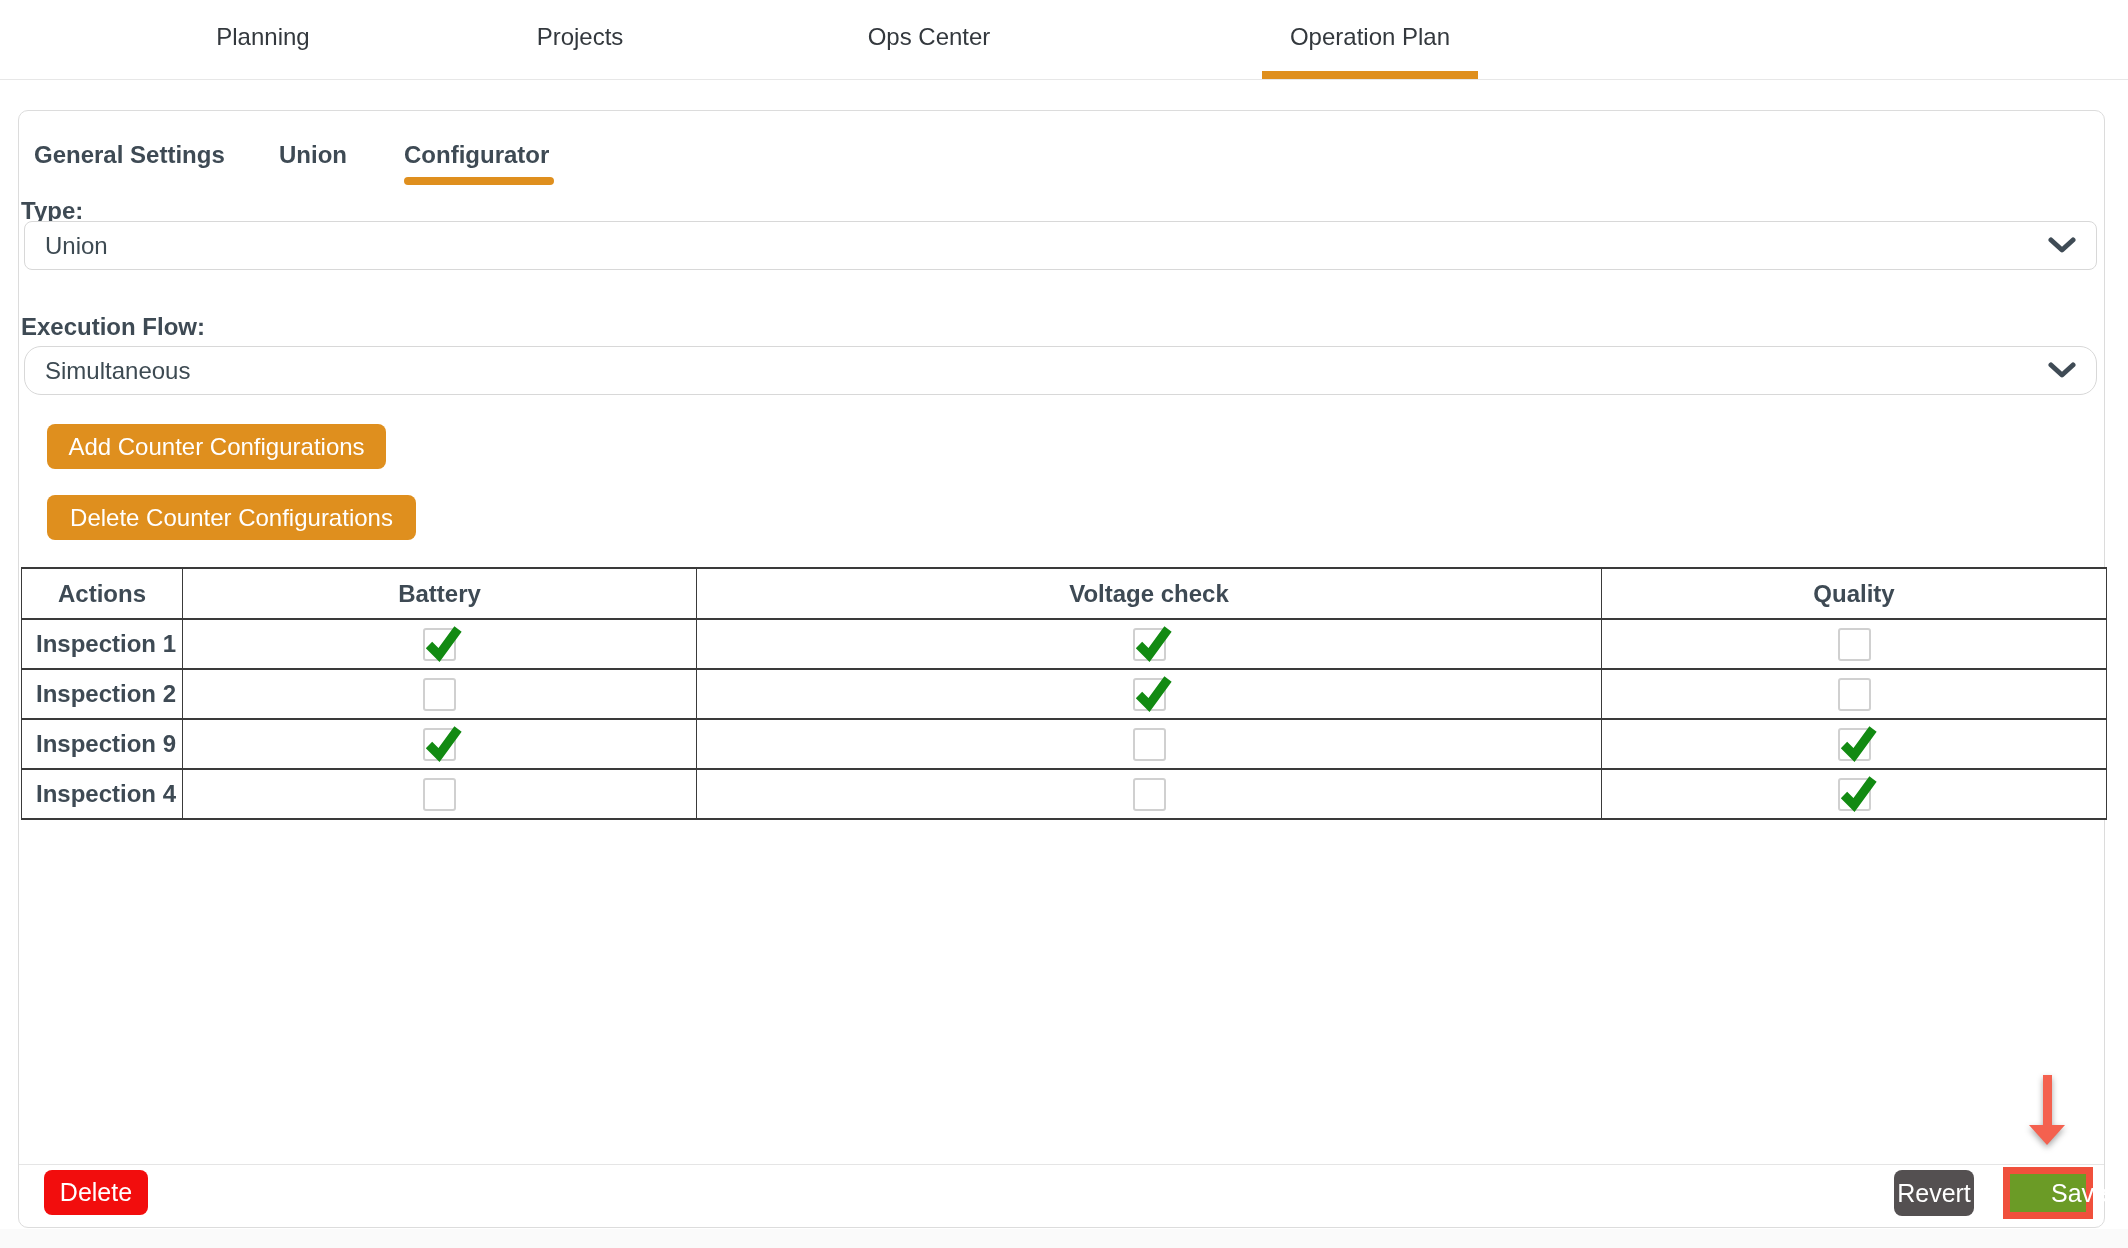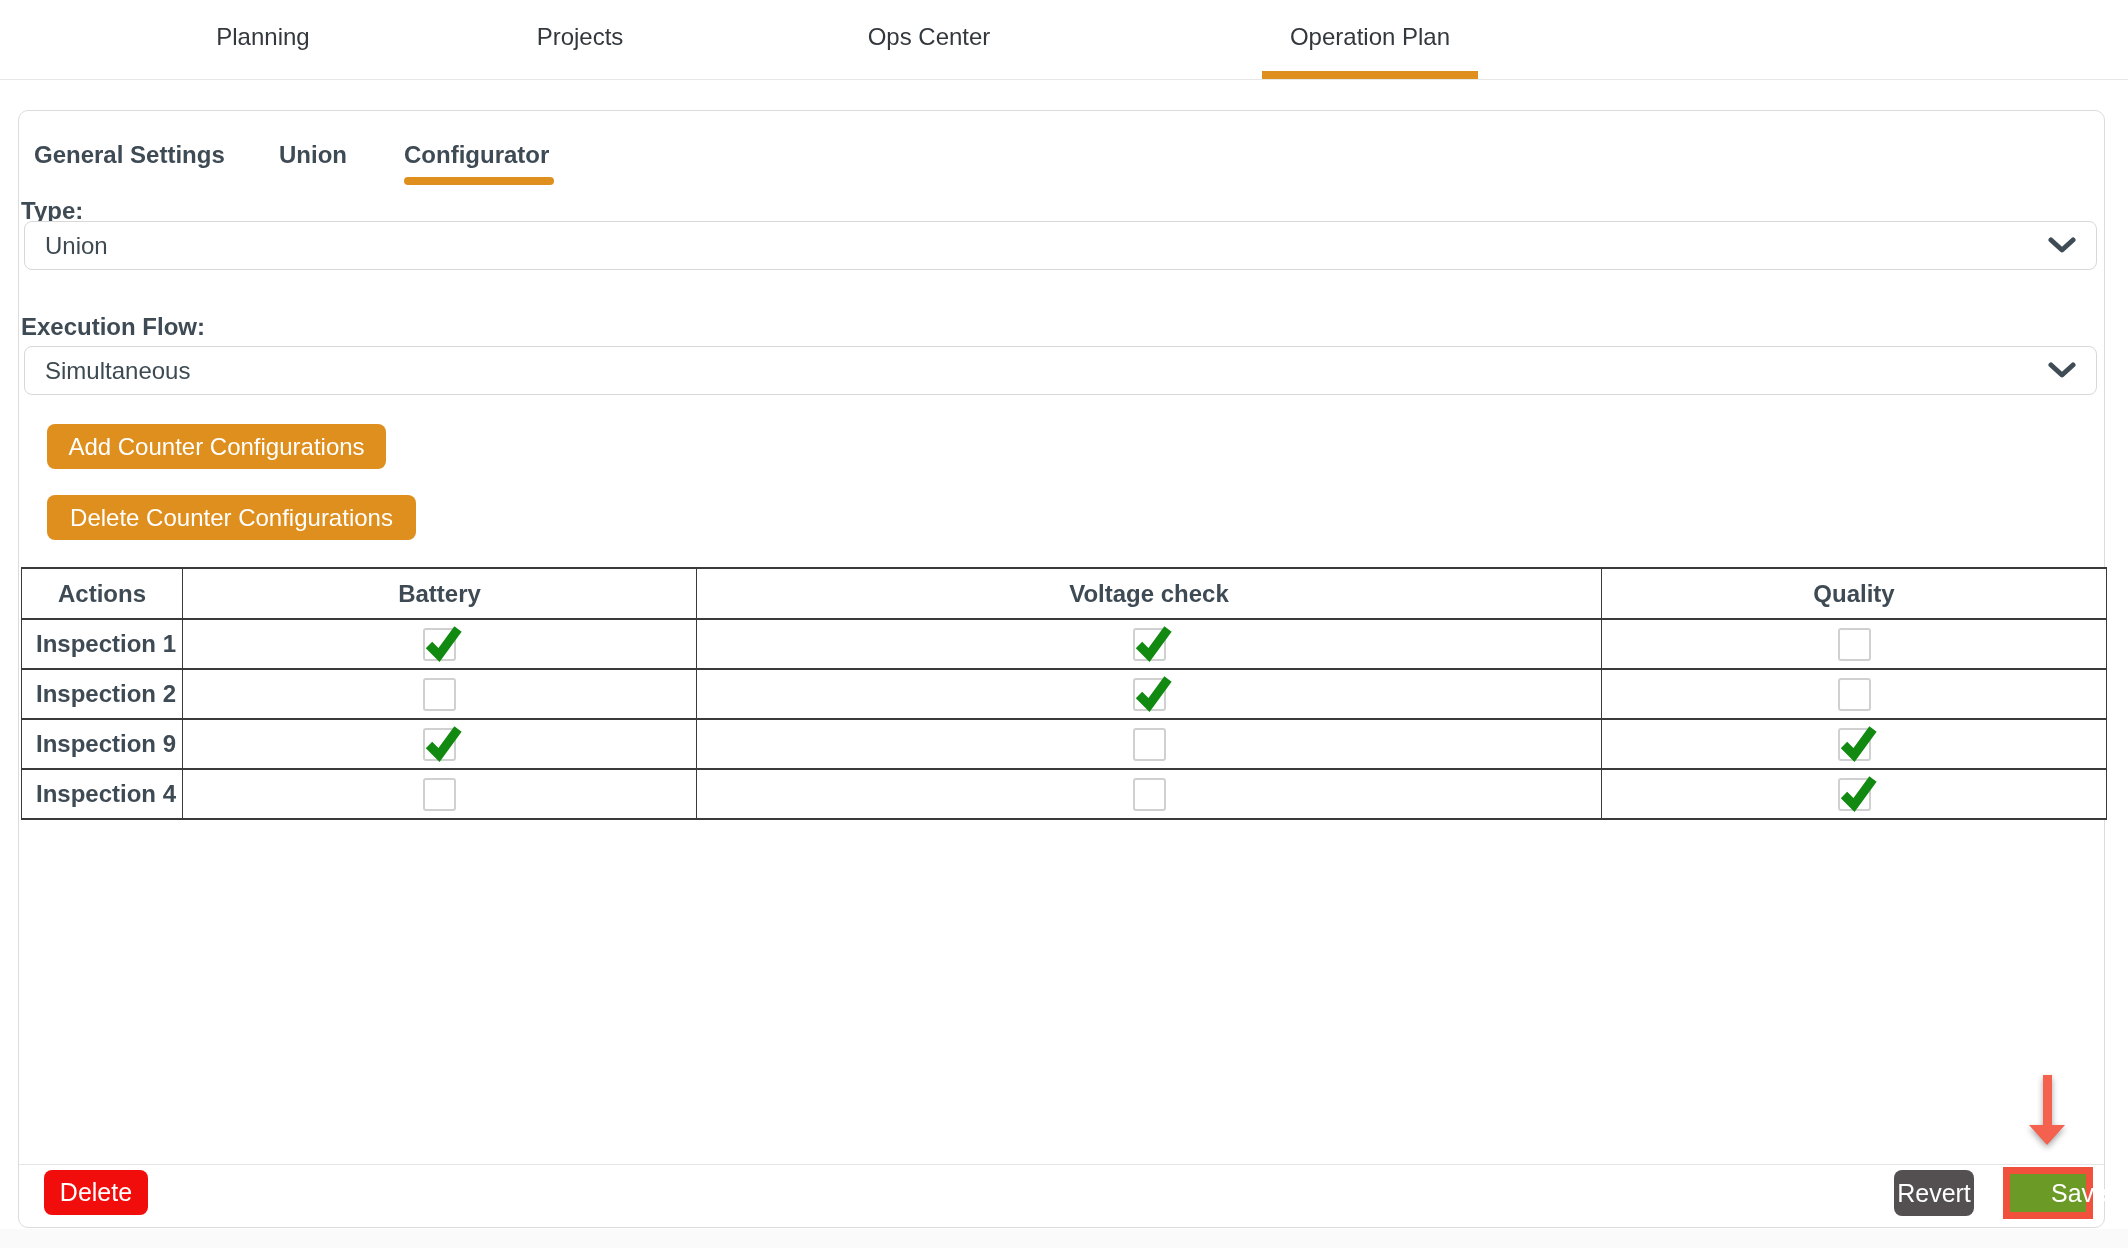--- a/index.html
+++ b/index.html
@@ -114,21 +114,21 @@
   <div class="select" style="top:110px;">
     <span>Union</span>
     <span class="chev">
       <svg width="28" height="17" viewBox="0 0 28 17">
           <polyline points="3,3 14,13 25,3" fill="none" stroke="#3f4b55" stroke-width="5" stroke-linecap="round" stroke-linejoin="round"></polyline>
         </svg>
     </span>
   </div>
 
   <div class="field-label" style="top:202px;">Execution Flow:</div>
-  <div class="select" style="top:235px;">
+  <div class="select" style="top:235px;border-radius:17px;">
     <span>Simultaneous</span>
     <span class="chev">
       <svg width="28" height="17" viewBox="0 0 28 17">
           <polyline points="3,3 14,13 25,3" fill="none" stroke="#3f4b55" stroke-width="5" stroke-linecap="round" stroke-linejoin="round"></polyline>
         </svg>
     </span>
   </div>
 
   <button class="btn-orange" style="top:384px; width:369px;">Delete Counter Configurations</button>
   <button class="btn-orange" style="top:313px; width:339px;">Add Counter Configurations</button>

